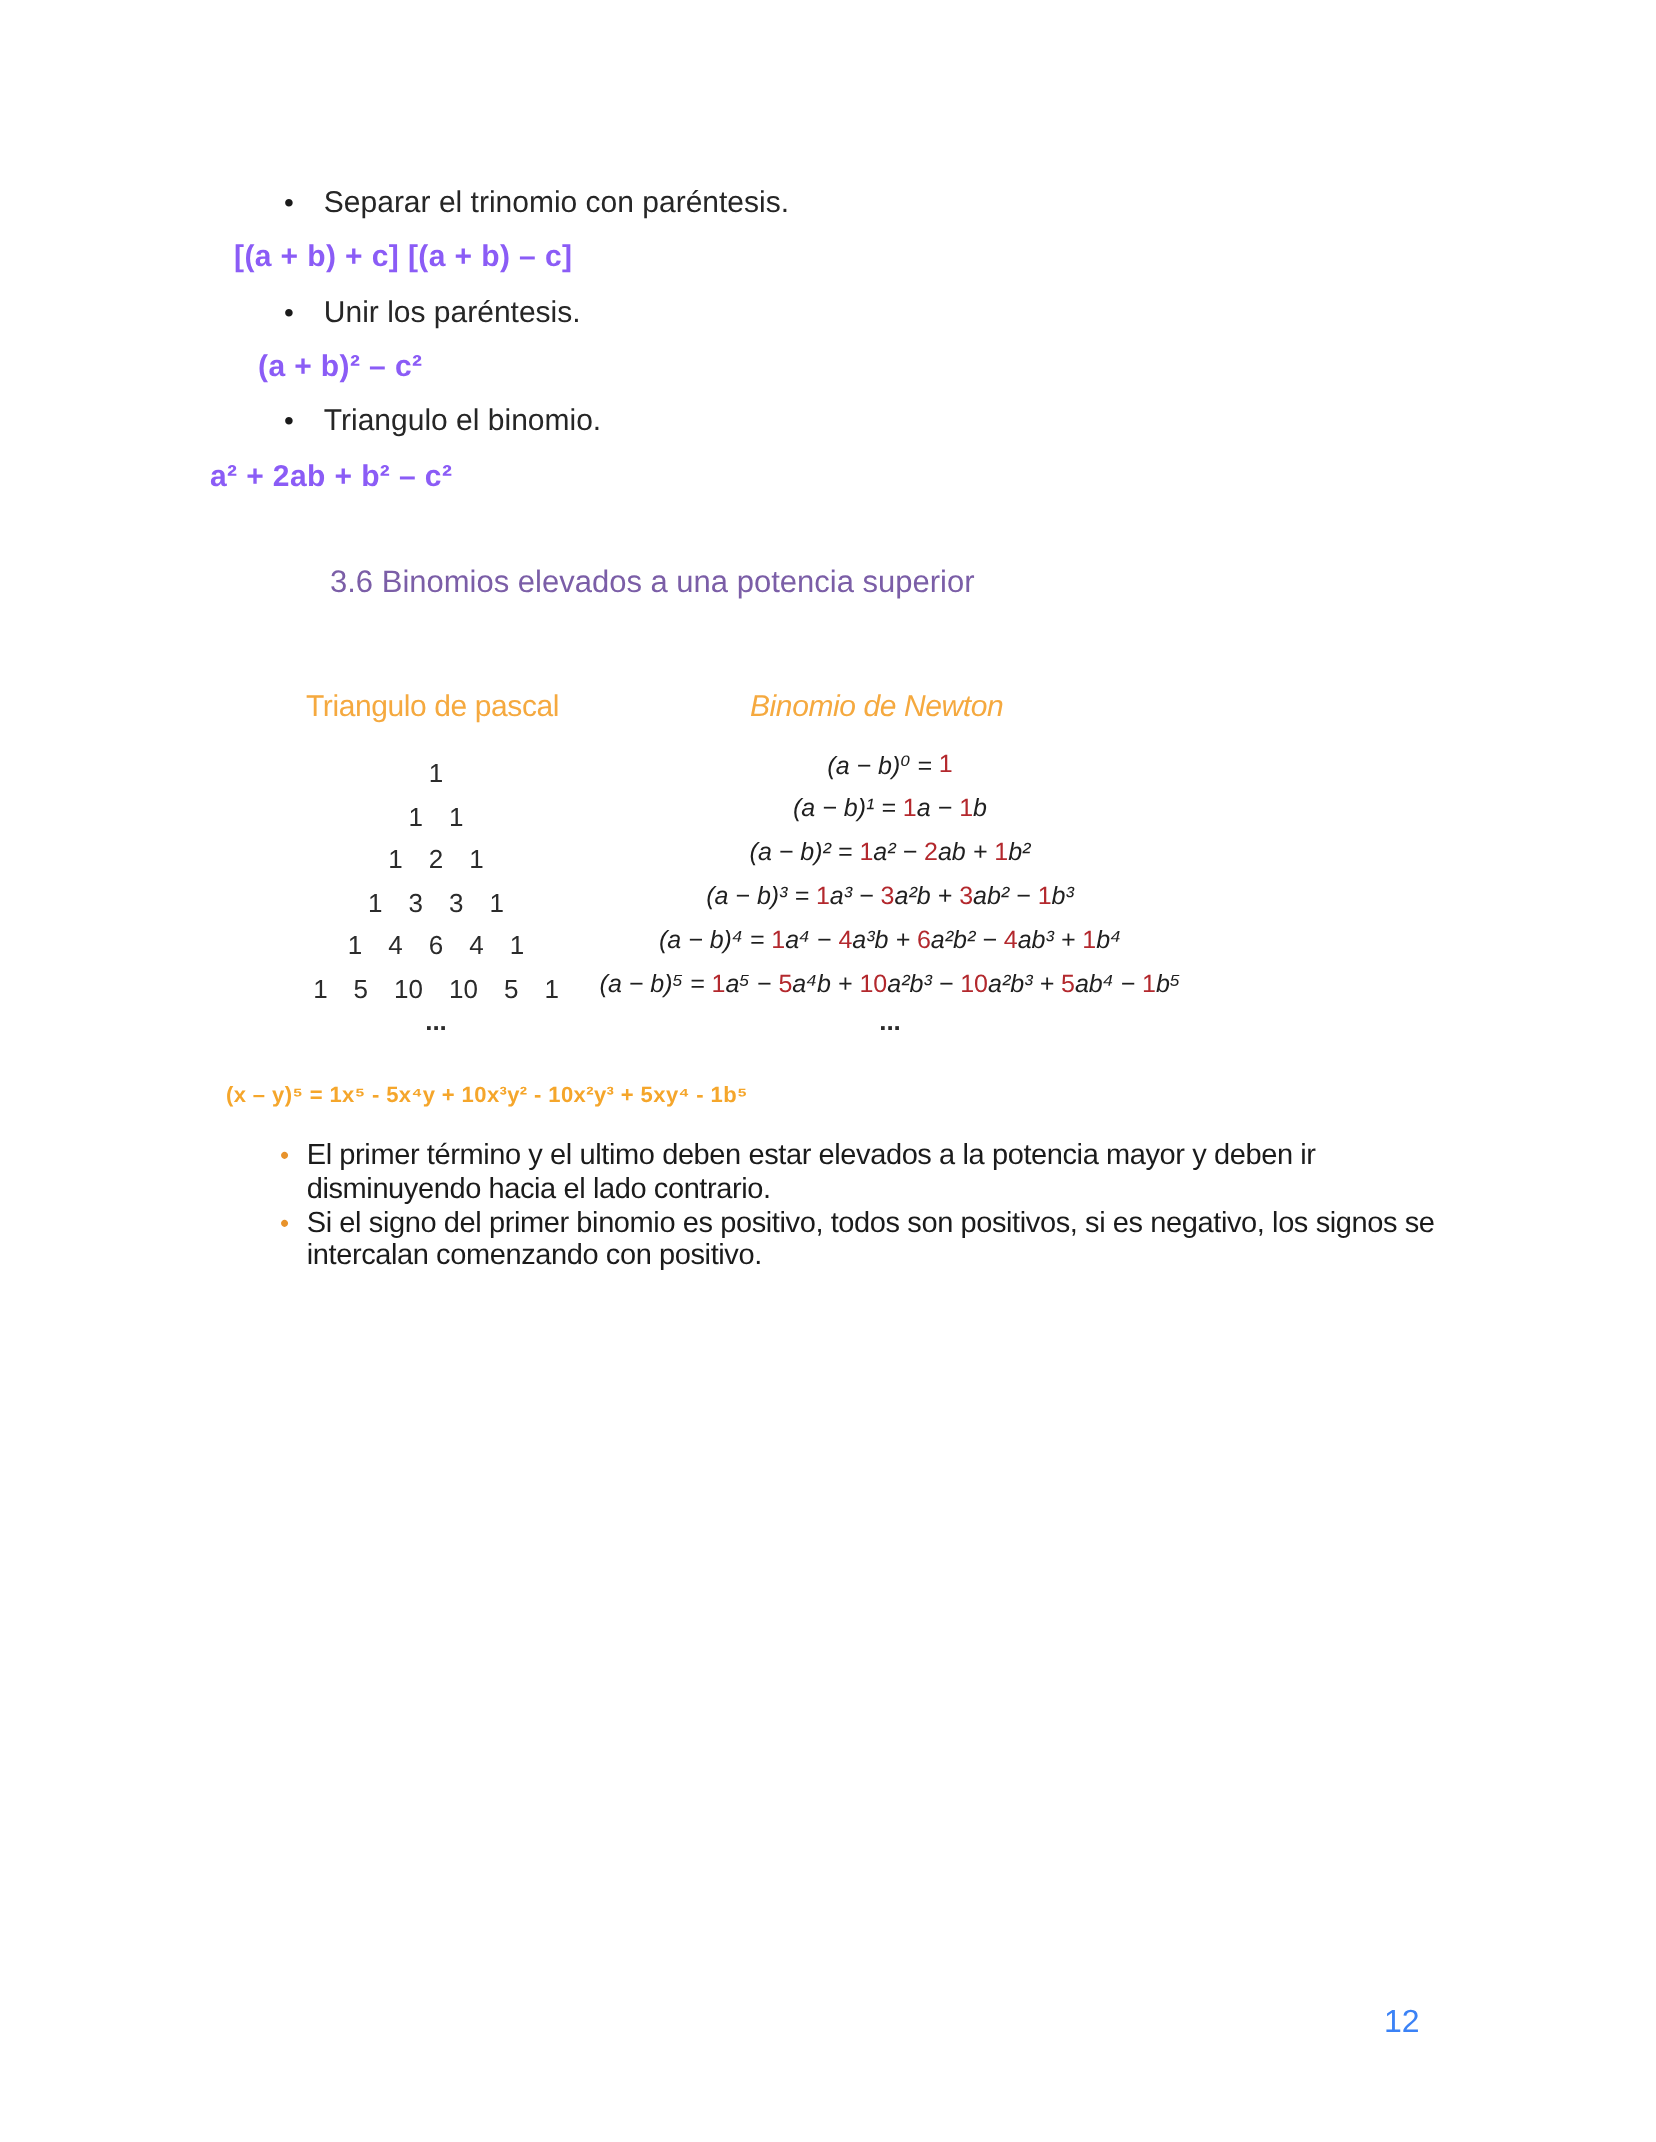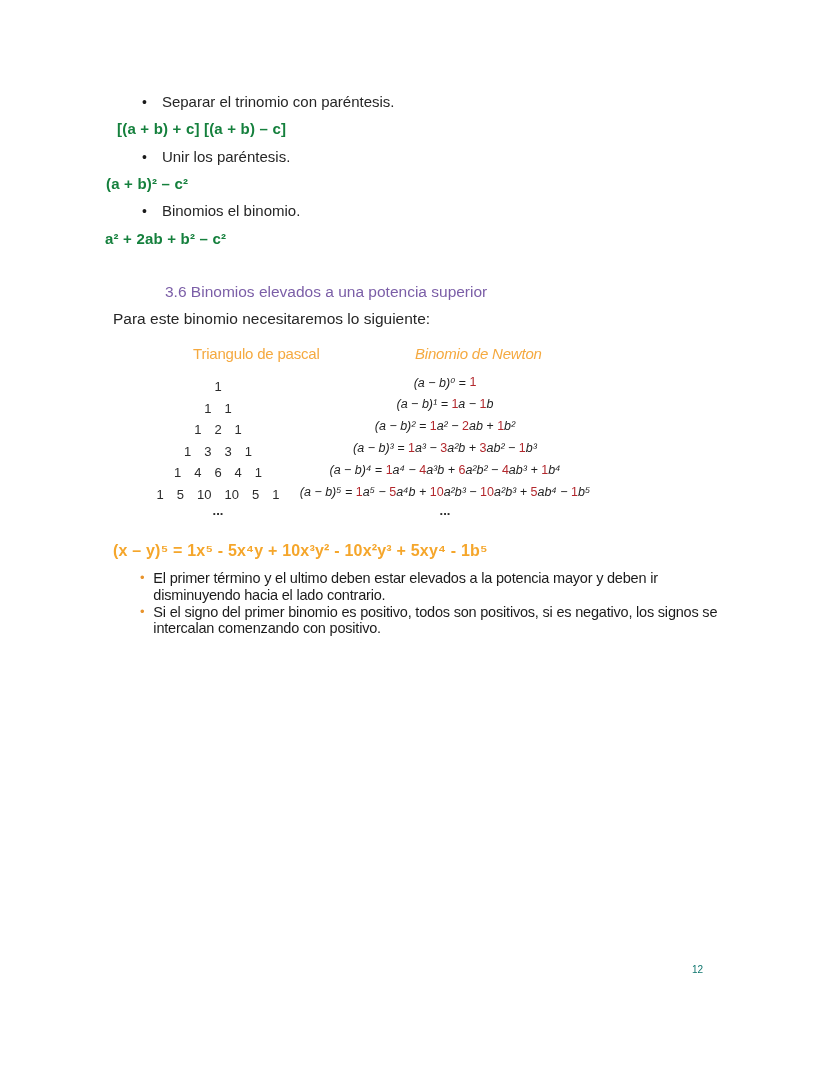--- a/index.html
+++ b/index.html
@@ -8,77 +8,76 @@
     font-family:"Liberation Sans","DejaVu Sans",sans-serif;color:#262626;
   }
   .abs{position:absolute;white-space:nowrap;}
   
   .step{display:flex;align-items:baseline;gap:15px;font-size:15px;color:#262626;}
   .step .dot{font-size:14px;color:#1a1a1a;}
   .s0{top:93px;left:142px;}
   .s2{top:148px;left:142px;}
   .s4{top:202px;left:142px;}
   
-  .f-blue{font-weight:700;font-size:15px;color:#15803d;letter-spacing:.2px;}
+  .f-blue{font-weight:700;font-size:15px;color:#8b5cf6;letter-spacing:.2px;}
   .f1{top:120px;left:117px;}
-  .f3{top:175px;left:106px;}
+  .f3{top:175px;left:129px;}
   .f5{top:230px;left:105px;}
   
   .heading{top:283px;left:165px;font-size:15.5px;color:#7B5EA7;}
   .intro{top:310px;left:113px;font-size:15.5px;color:#262626;}
   
-  .col-title{top:345px;font-size:15px;color:#F5A93F;letter-spacing:-.2px;margin-left:40px;}
+  .col-title{top:345px;font-size:15px;color:#F5A93F;letter-spacing:-.2px;}
   .t-pascal{left:153px;}
   .t-newton{left:375px;font-style:italic;}
   
   .pascal{top:376px;left:138px;width:160px;text-align:center;}
   .prow{display:flex;justify-content:center;align-items:center;gap:13px;height:21.5px;
         font-size:13px;color:#2B2B2B;}
   .pdots{top:503px;left:138px;width:160px;text-align:center;font-weight:700;font-size:13px;color:#2B2B2B;}
   
   .newton{top:371px;left:280px;width:330px;}
   .nline{display:flex;justify-content:center;align-items:center;height:22px;
          font-size:12.5px;font-weight:400;font-style:italic;color:#1F1F1F;white-space:pre;}
   .nline .coef{color:#B3282D;font-style:normal;}
   .ndots{top:503px;left:280px;width:330px;text-align:center;font-weight:700;font-size:13px;color:#2B2B2B;font-style:normal;}
   
-  .expansion{top:542px;left:113px;font-weight:700;font-size:16px;color:#F5A62B;letter-spacing:.2px;}
+  .expansion{top:542px;left:113px;font-weight:700;font-size:11px;color:#F5A62B;letter-spacing:.2px;}
   
   .notes{top:570px;left:140px;width:578px;}
   .note{display:flex;align-items:flex-start;gap:9px;font-size:14.5px;line-height:16.8px;
         letter-spacing:-.2px;color:#1B1B1B;white-space:normal;}
   .note .ndot{color:#E8932C;font-size:13px;line-height:16.8px;flex:0 0 auto;}
   
-  .pagenum{top:964px;left:692px;font-size:10px;color:#0f766e;}
+  .pagenum{top:1003px;left:692px;font-size:16px;color:#3b82f6;}
 </style>
 </head>
 <body>
 
 <div class="page">
 
   <div class="abs step s0">
     <span class="dot">•</span>
     <span>Separar el trinomio con paréntesis.</span>
   </div>
   <div class="abs f-blue f1">[(a + b) + c] [(a + b) – c]</div>
 
   <div class="abs step s2">
     <span class="dot">•</span>
     <span>Unir los paréntesis.</span>
   </div>
   <div class="abs f-blue f3">(a + b)² – c²</div>
 
   <div class="abs step s4">
     <span class="dot">•</span>
-    <span>Binomios el binomio.</span>
+    <span>Triangulo el binomio.</span>
   </div>
   <div class="abs f-blue f5">a² + 2ab + b² – c²</div>
 
   <div class="abs heading">3.6 Binomios elevados a una potencia superior</div>
-  <div class="abs intro">Para este binomio necesitaremos lo siguiente:</div>
 
   <div class="abs col-title t-pascal">Triangulo de pascal</div>
   <div class="abs col-title t-newton">Binomio de Newton</div>
 
   <div class="abs pascal">
       <div class="prow">
         <span>1</span>
       </div>
       <div class="prow">
         <span>1</span>

